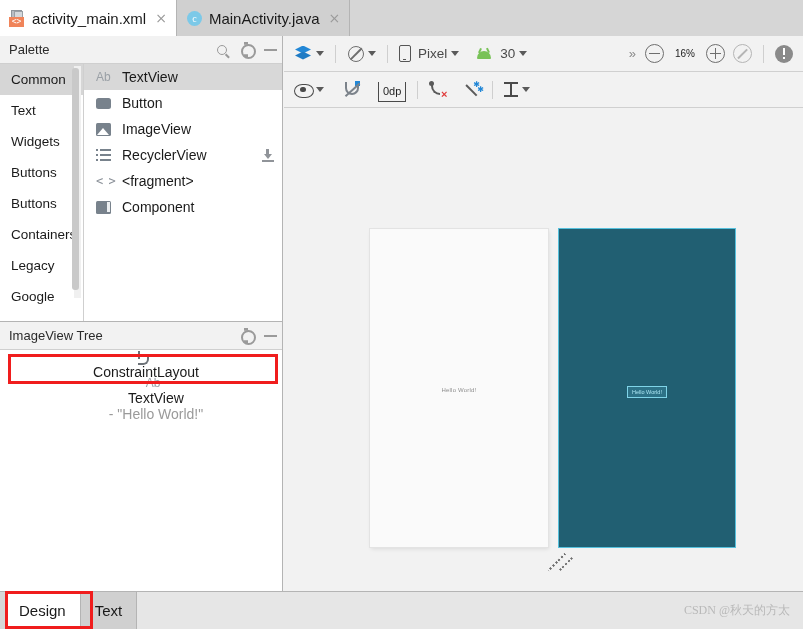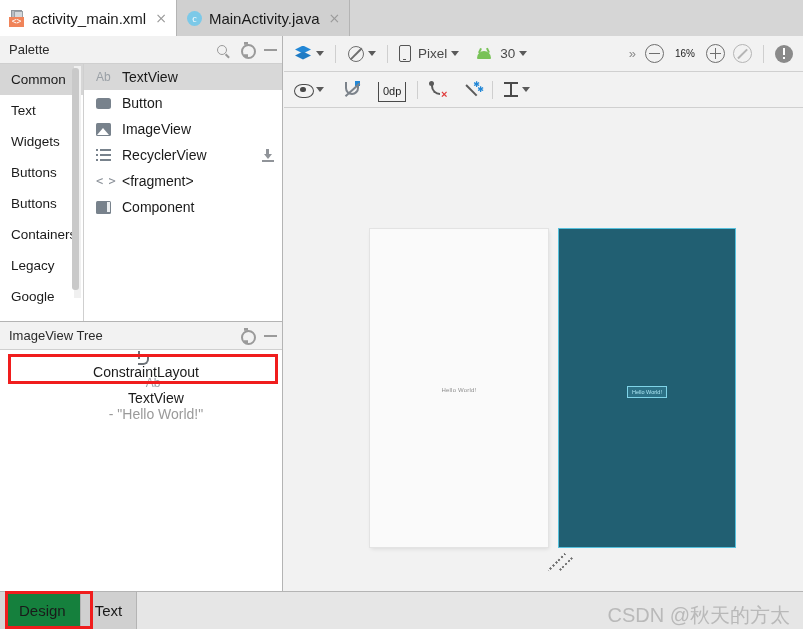--- a/index.html
+++ b/index.html
@@ -414,33 +414,33 @@
     background: #d6d6d6;
     border-top: 1px solid #b4b4b4;
     display: flex; align-items: stretch;
   }
   .btab {
     display: flex; align-items: center; justify-content: center;
     padding: 0 14px; font-size: 15px; color: #1a1a1a;
     border-right: 1px solid #b4b4b4; cursor: default;
     position: relative;
   }
-  .btab.active { background: #15803d; }
+  .btab.active { background: #ffffff; }
   .btab.inactive { background: #d0d0d0; }
   .btab-spacer { flex: 1; background: #e6e6e6; position: relative; }
   .btab-highlight {
     position: absolute; left: 5px; top: 591px;
     width: 88px; height: 38px;
     border: 3px solid #f01d1d;
     pointer-events: none;
   }
   .watermark {
     position: absolute; right: 13px; top: 602px;
-    font-size: 20px; color: #b9b9b9;
-    font-family: Liberation Sans, sans-serif;
+    font-size: 12px; color: #b9b9b9;
+    font-family: Liberation Serif, serif;
   }
 </style>
 </head>
 <body>
 
 <div id="app">
 
   <div class="tabbar">
     <div class="tab active">
       <span class="tab-icon icon-xml">

